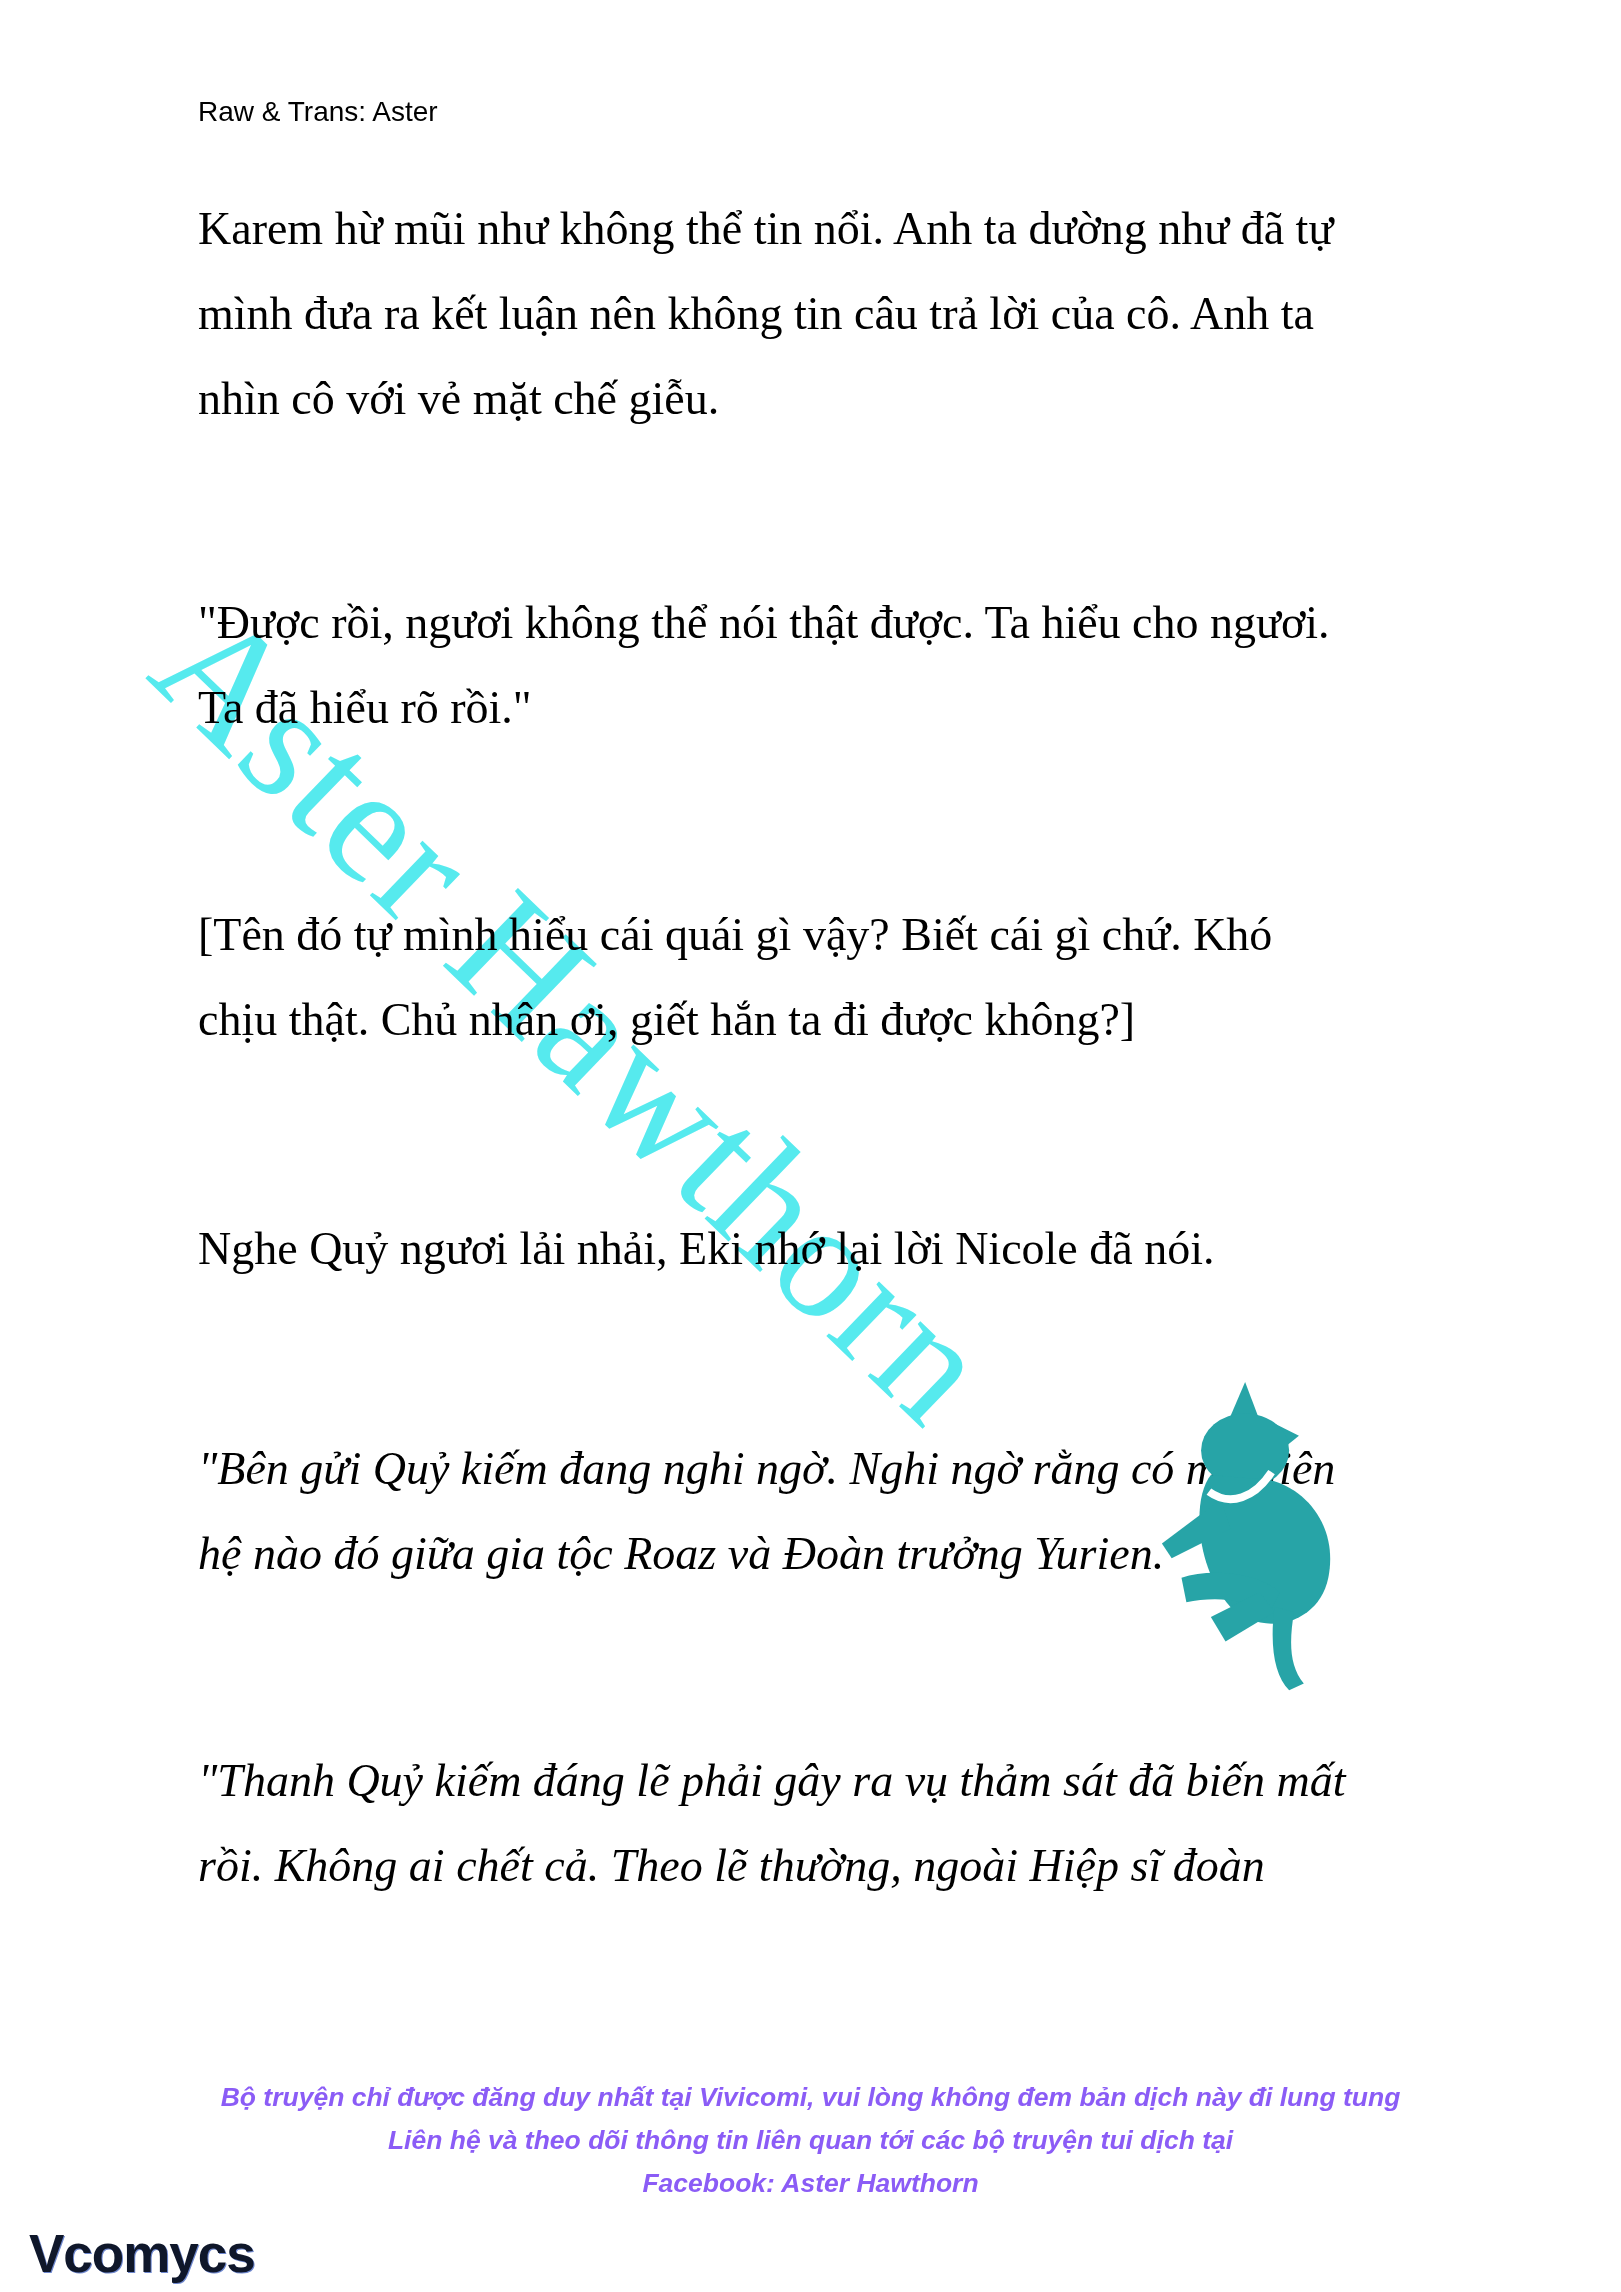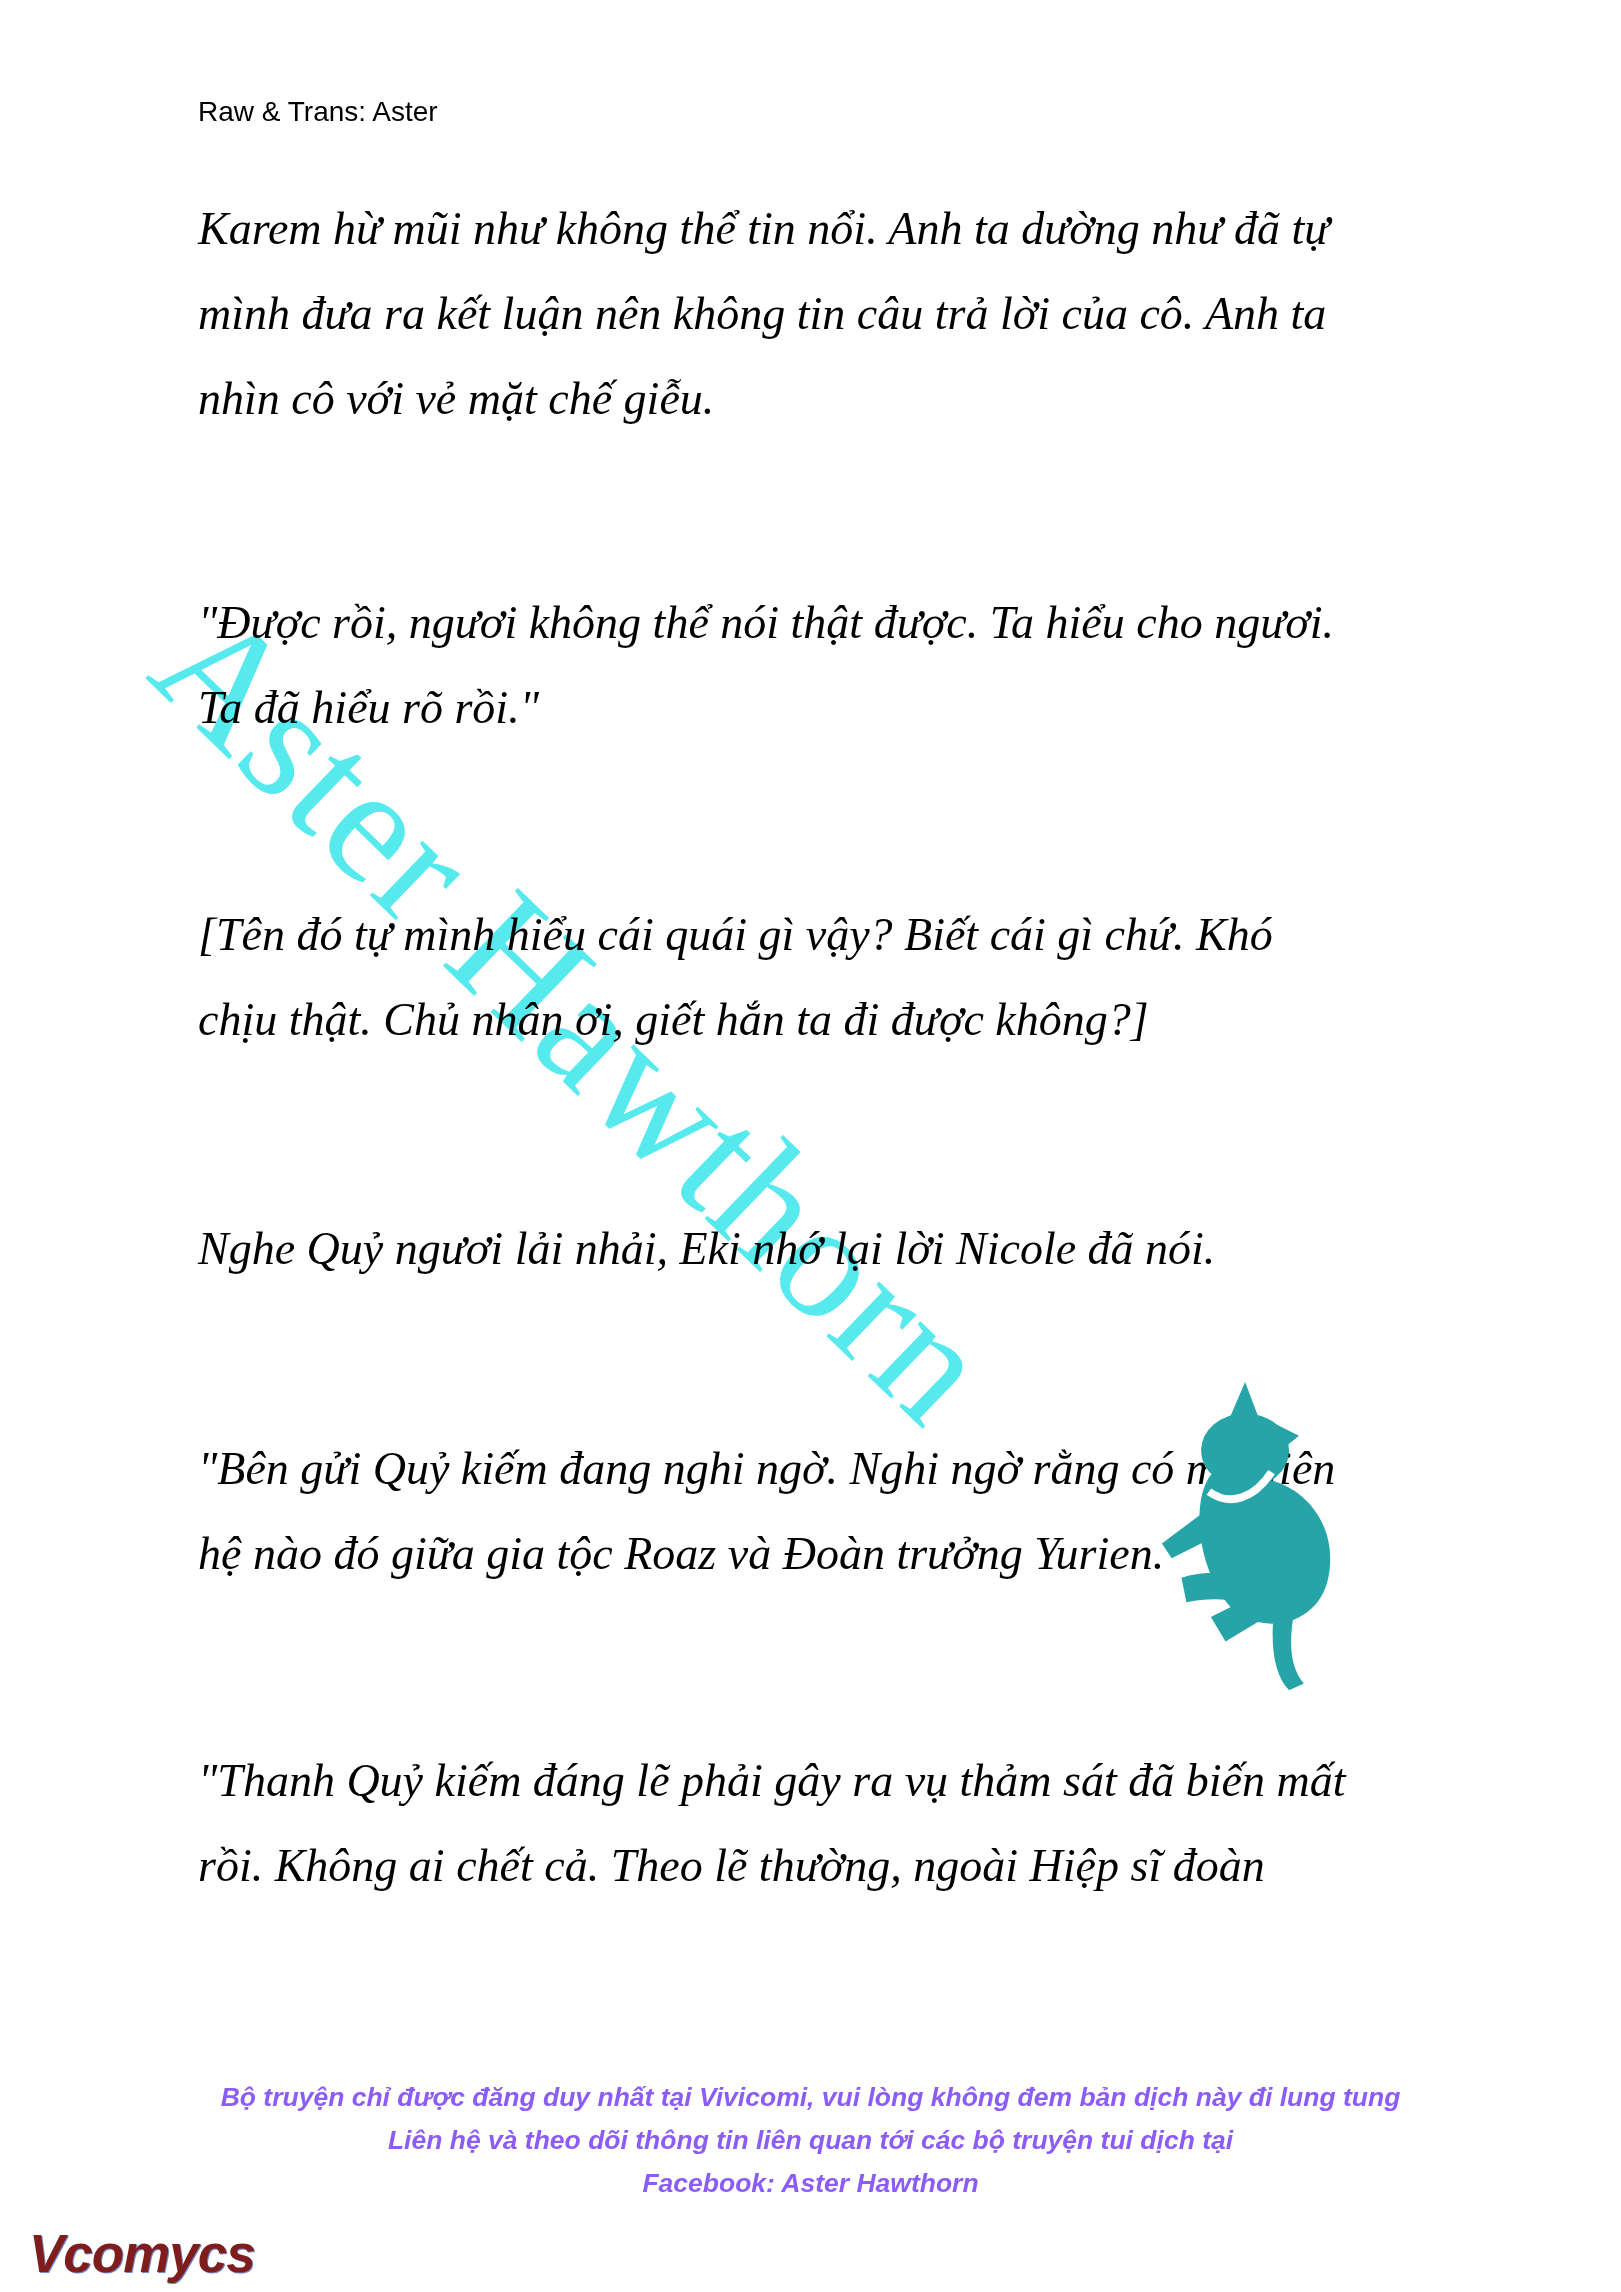--- a/index.html
+++ b/index.html
@@ -10,21 +10,21 @@
   }
   .header {
     position: absolute; left: 198px; top: 96px;
     font-family: "Liberation Sans", sans-serif; font-size: 28px; color: #000; text-align: right;
   }
   .para {
     position: absolute; left: 198px; width: 1264px;
     font-size: 46px; line-height: 85px; margin: 0;
     white-space: nowrap;
   }
-  .para .ln { display: block; font-style: italic; }
+  .para .ln { display: block; }
   .para.italic { font-style: italic; }
   #p1 { top: 186px; }
   #p2 { top: 580px; }
   #p3 { top: 892px; }
   #p4 { top: 1206px; }
   #p5 { top: 1426px; }
   #p6 { top: 1738px; }
 
   .watermark {
     position: absolute; left: 240px; top: 578px;
@@ -43,22 +43,22 @@
     position: absolute; left: 0; top: 2076px; width: 1621px; text-align: center;
     font-family: "Liberation Sans", sans-serif; font-style: italic; font-weight: bold;
     font-size: 26.5px; color: #8b5cf6; line-height: 43px;
   }
   .footer .fl { display: block; }
   .logo {
     position: absolute; left: 29px; top: 2223px; width: 216px; height: 61px;
   }
   .logo-text {
     position: absolute; left: 0; top: 0;
-    font-family: "Liberation Sans", sans-serif; font-style: italic; font-weight: bold;
-    font-size: 53px; color: #7f1d1d; letter-spacing: -1px;
+    font-family: "Liberation Sans", sans-serif; font-weight: bold;
+    font-size: 53px; color: #0f172a; letter-spacing: -1px;
     text-shadow: 1px 1px 0 #6f88cf;
   }
 </style>
 </head>
 <body>
 
 <div class="header">Raw &amp; Trans: Aster</div>
 
 <div class="watermark">Aster Hawthorn</div>
 

